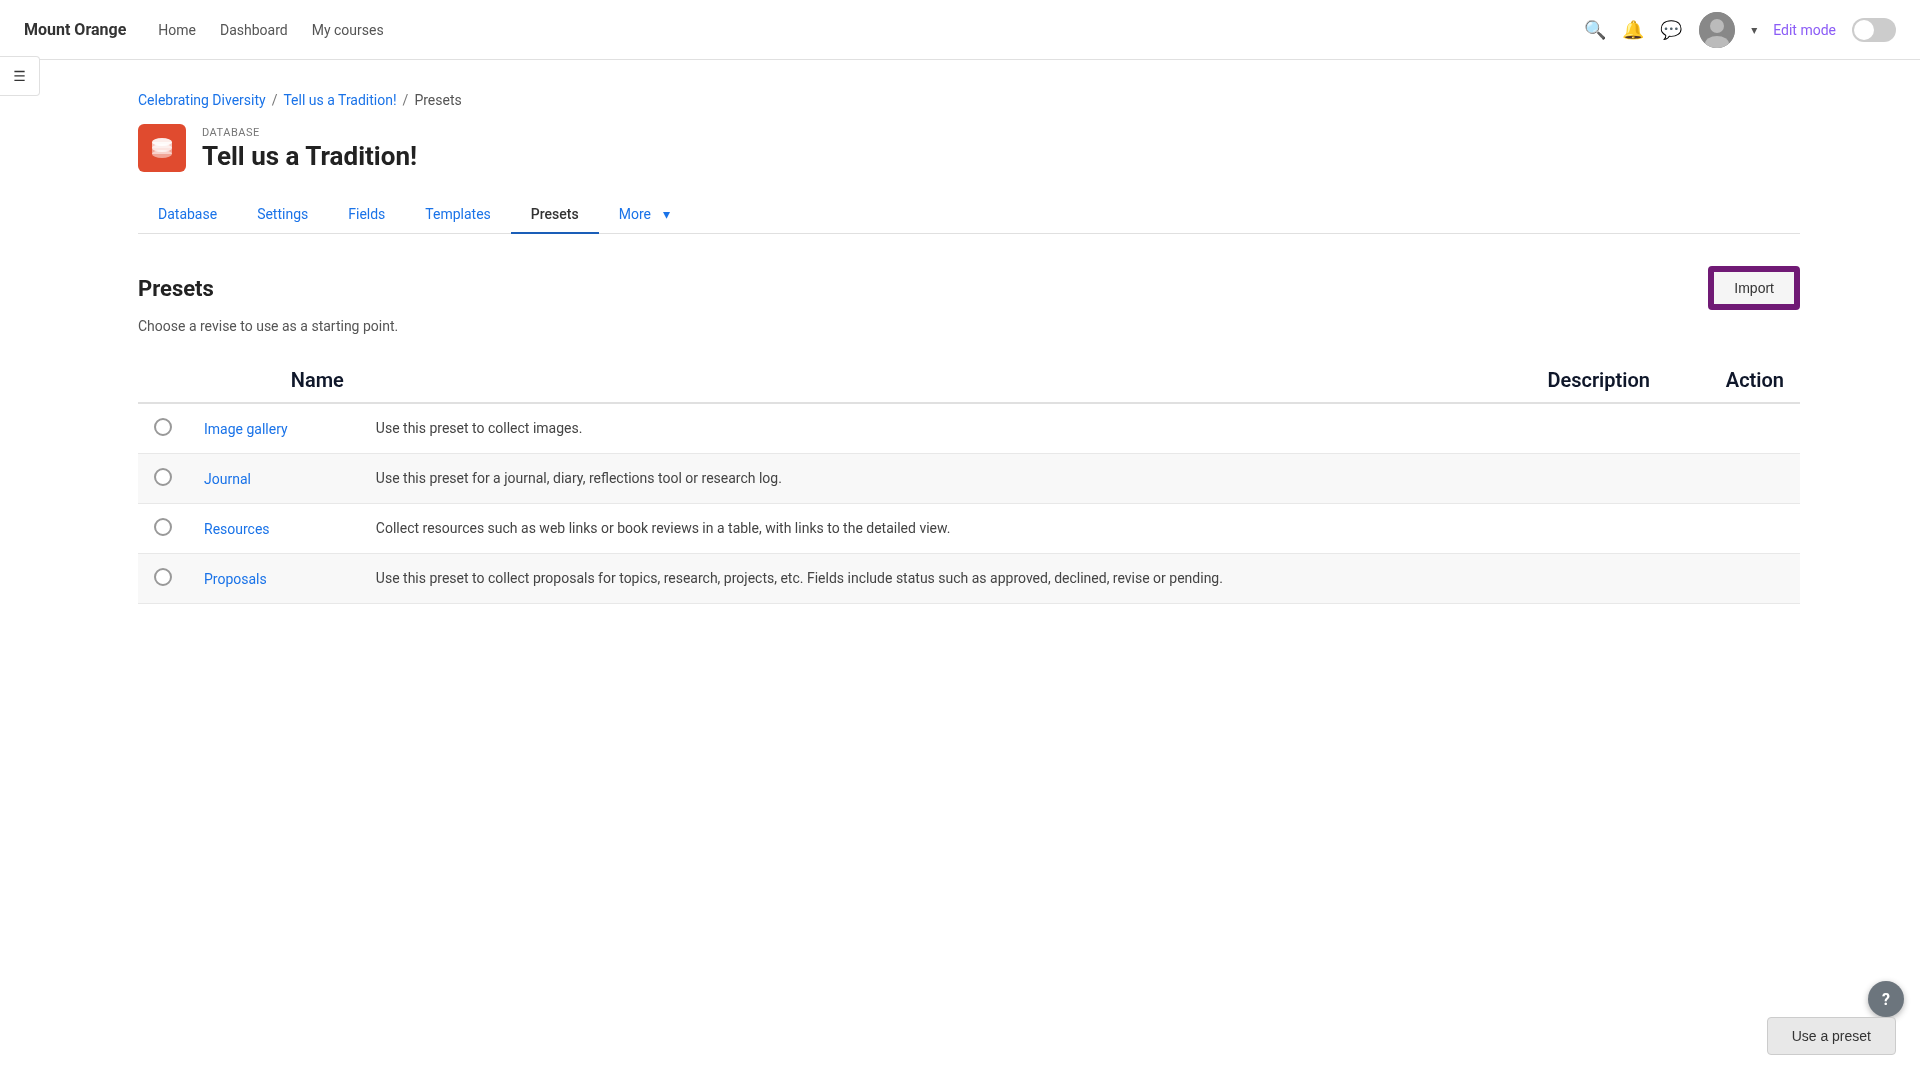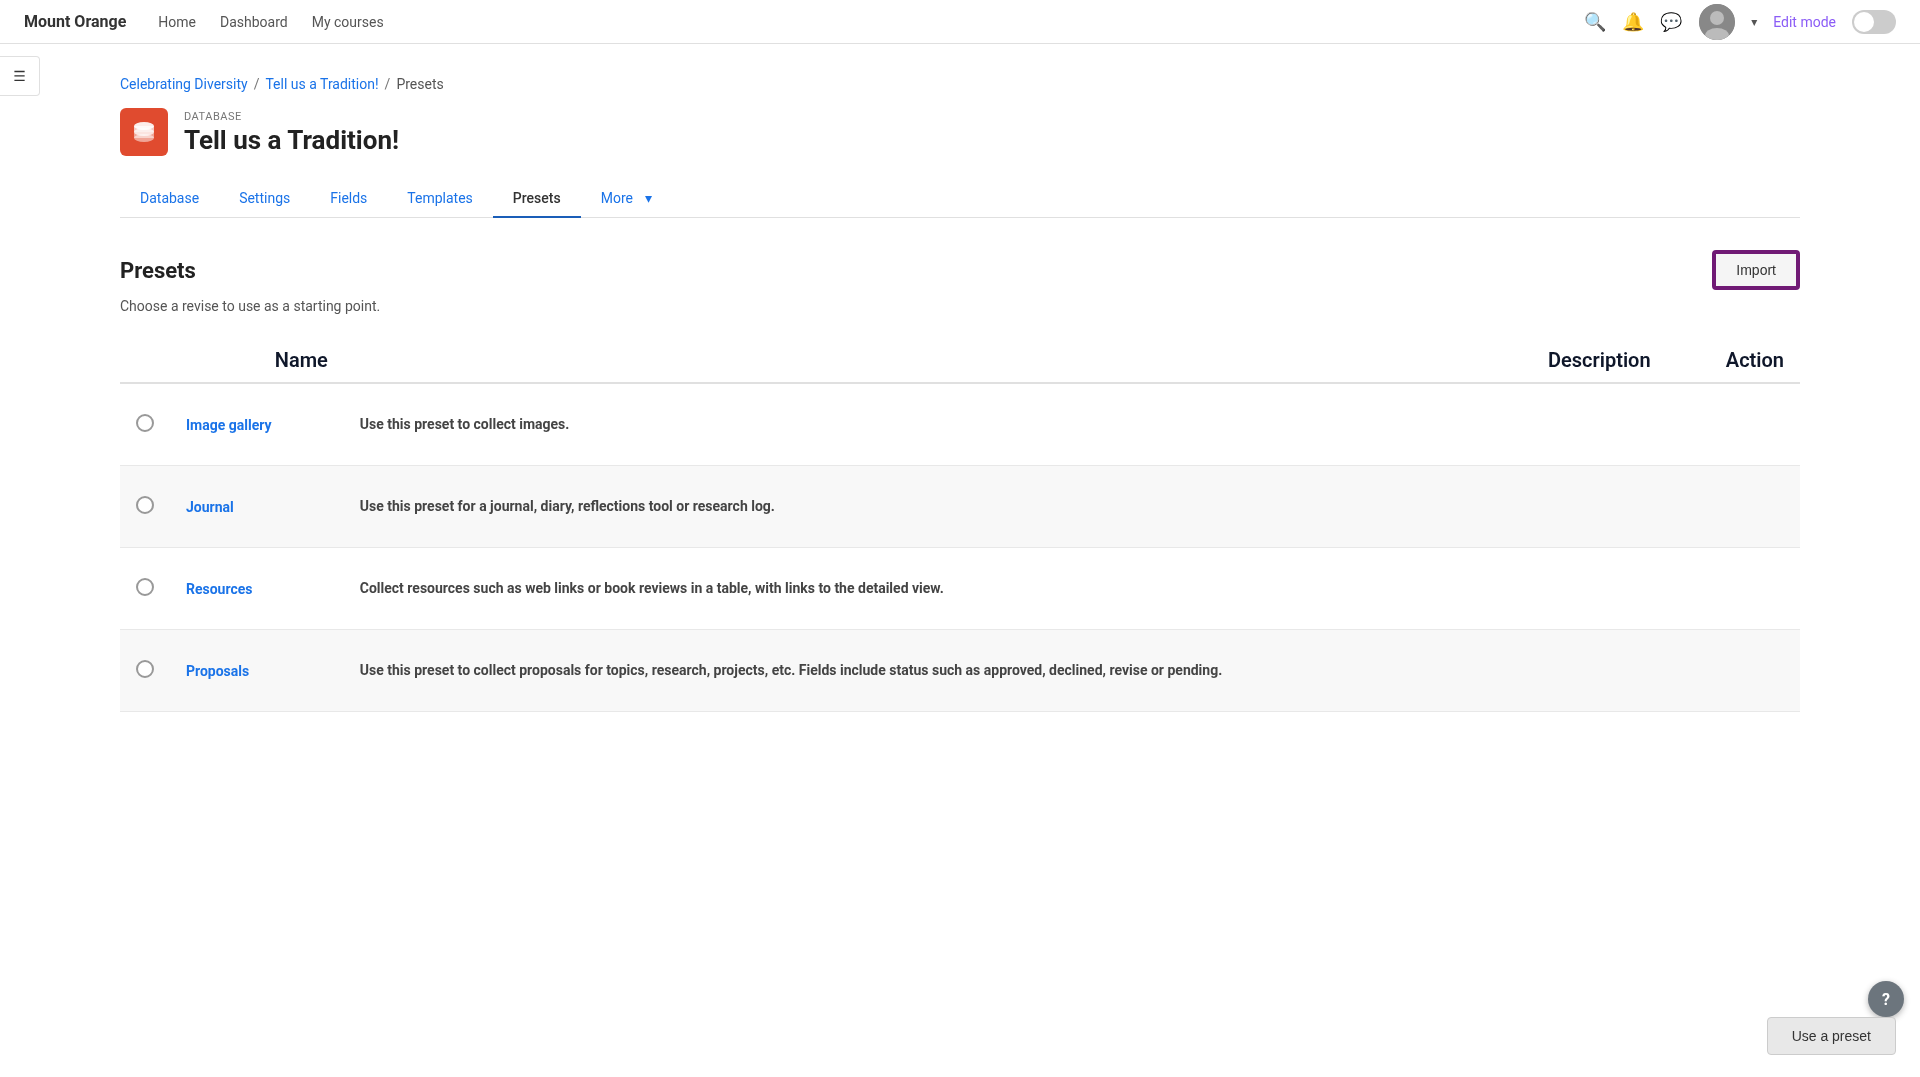--- a/index.html
+++ b/index.html
@@ -3,21 +3,21 @@
   <meta charset="utf-8">
   <style>
     * { box-sizing: border-box; margin: 0; padding: 0; }
     body { font-family: -apple-system, BlinkMacSystemFont, 'Segoe UI', Roboto, sans-serif; background: #fff; color: #333; font-size: 14px; }
 
     
     .topnav {
       display: flex;
       align-items: center;
       padding: 0 24px;
-      height: 44px;
+      height: 60px;
       background: #fff;
       border-bottom: 1px solid #e0e0e0;
       position: relative;
     }
     .site-name {
       font-weight: 700;
       font-size: 16px;
       color: #333;
       margin-right: 32px;
     }
@@ -55,21 +55,21 @@
       position: fixed; left: 0; top: 56px;
       width: 40px; height: 40px;
       background: #fff; border: 1px solid #e0e0e0; border-left: none;
       border-radius: 0 4px 4px 0;
       display: flex; align-items: center; justify-content: center;
       cursor: pointer; z-index: 10;
     }
 
     
     .main-content {
-      margin-left: 0;
+      margin-left: 18px;
       padding: 32px 120px 80px 120px;
     }
 
     
     .breadcrumb {
       display: flex; align-items: center; gap: 6px;
       font-size: 14px; margin-bottom: 16px;
     }
     .breadcrumb a { color: #1a73e8; text-decoration: none; cursor: pointer; }
     .breadcrumb-sep { color: #777; }
@@ -118,41 +118,41 @@
 
     
     .section-header {
       display: flex; align-items: center; justify-content: space-between;
       margin-bottom: 8px;
     }
     .section-title { font-size: 22px; font-weight: 700; color: #222; }
     .btn-import {
       padding: 8px 20px;
       background: #f5f5f5;
-      border: 4px solid #701a75;
+      border: 6px solid #701a75;
       border-radius: 4px;
       font-size: 14px;
       cursor: pointer;
       color: #333;
     }
 
     .section-desc { font-size: 14px; color: #555; margin-bottom: 24px; }
 
     
     .presets-table { width: 100%; border-collapse: collapse; }
     .presets-table th {
       text-align: right; font-weight: 600; font-size: 20px;
       padding: 10px 16px; color: #0f172a;
       border-bottom: 2px solid #e0e0e0;
     }
     .th-action { text-align: right; }
     .presets-table tr { border-bottom: 1px solid #e8e8e8; }
     .presets-table tr:nth-child(even) { background: #f8f8f8; }
     .presets-table tr:nth-child(odd) { background: #fff; }
-    .presets-table td { padding: 30px 16px; vertical-align: middle; font-weight: bold; }
+    .presets-table td { padding: 14px 16px; vertical-align: middle; }
     .radio-cell { width: 50px; text-align: center; }
     .radio-btn {
       width: 18px; height: 18px; border: 2px solid #999;
       border-radius: 50%; display: inline-block; cursor: pointer;
       background: #fff;
     }
     .preset-link { color: #1a73e8; text-decoration: none; cursor: pointer; font-size: 14px; }
     .preset-desc { color: #444; font-size: 14px; line-height: 1.5; }
 
     

